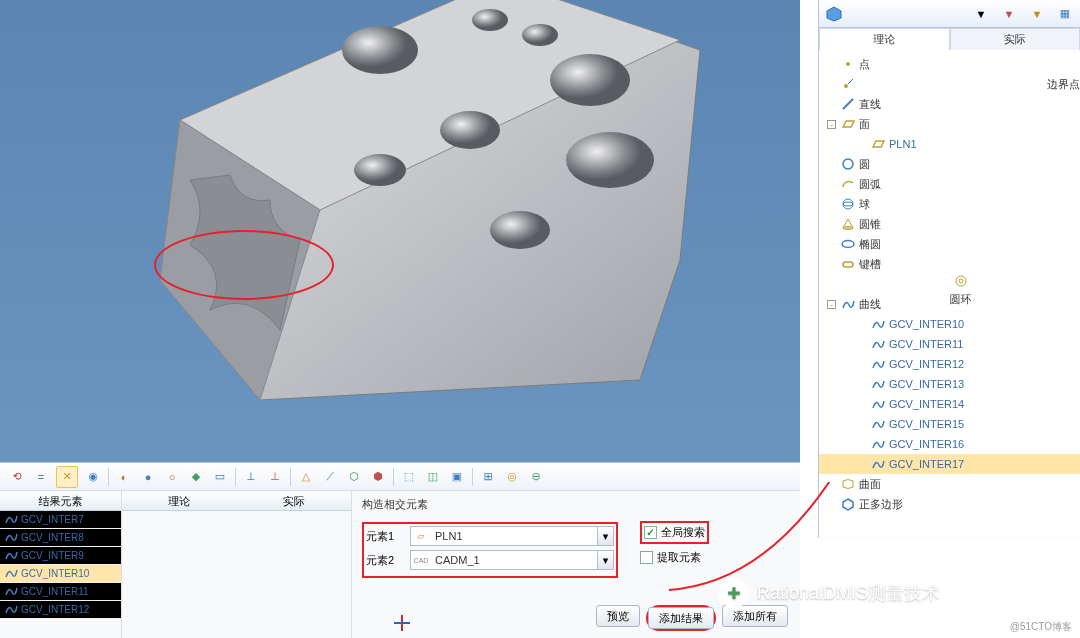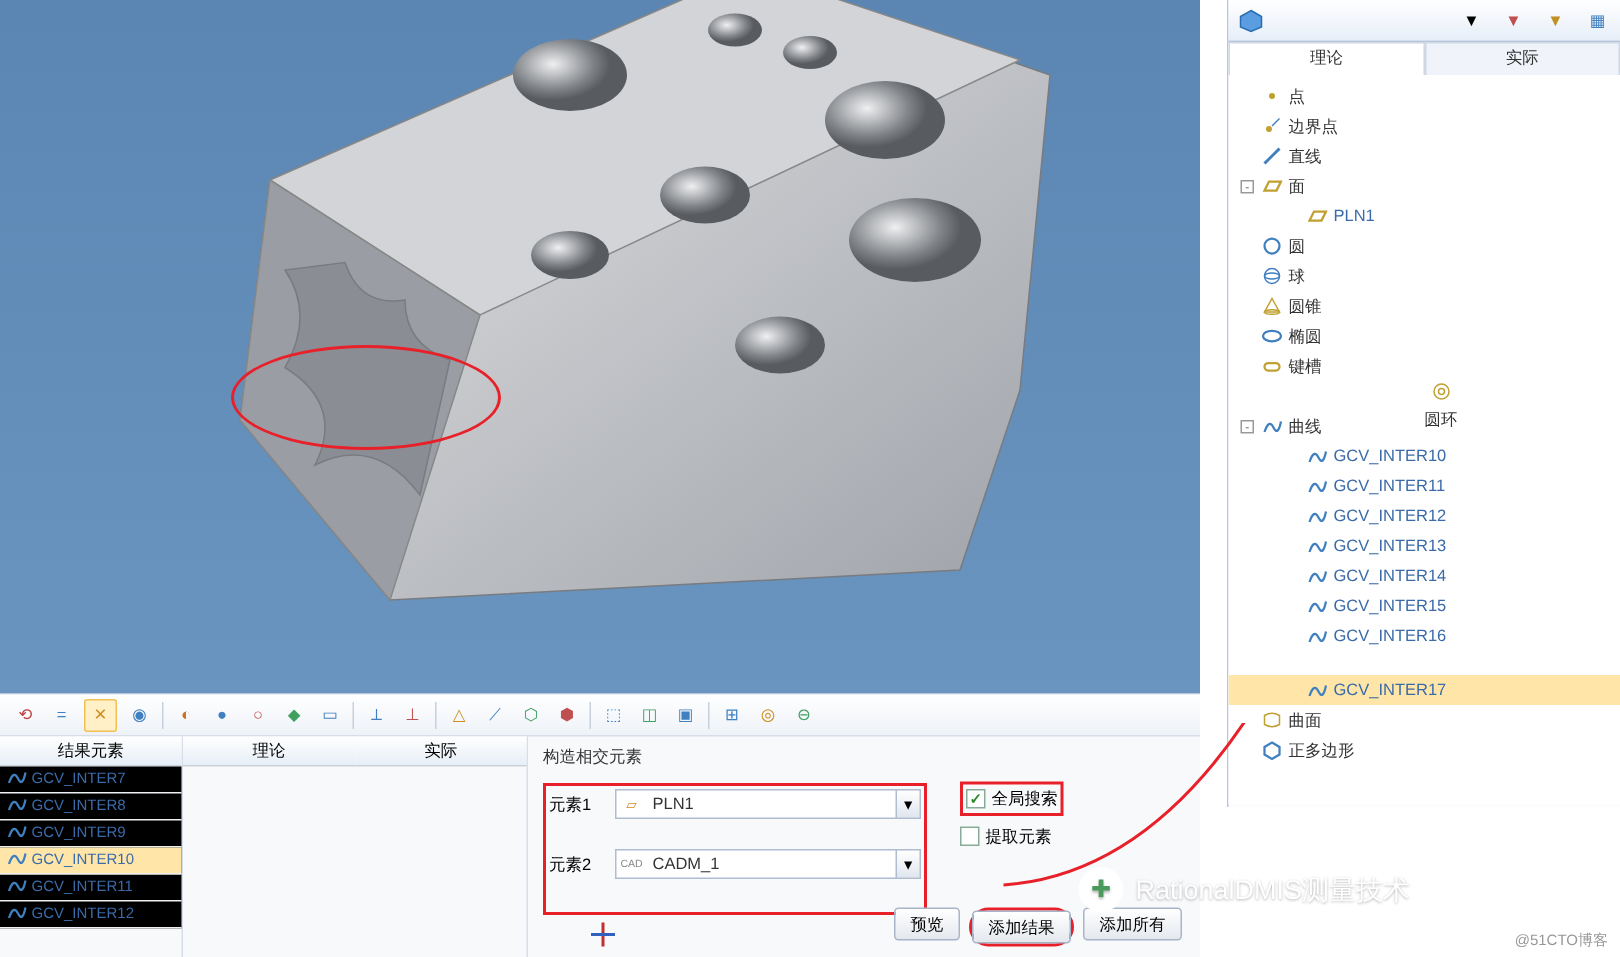--- a/index.html
+++ b/index.html
@@ -11,39 +11,39 @@
 .rp-header { height: 28px; background: linear-gradient(#fff,#e6eef8); border-bottom: 1px solid #b8c6db; display: flex; align-items: center; padding: 0 6px; gap: 10px; }
 .rp-tabs { height: 22px; display: flex; }
 .rp-tab { flex: 1; text-align: center; line-height: 20px; background: #f0f4fa; border: 1px solid #d0d8e4; border-bottom: none; font-size: 11px; color: #333; cursor: pointer; }
 .rp-tab.active { background: #fff; }
 .tree { height: 486px; overflow: hidden; background: #fff; padding-top: 4px; }
 .tnode { display: flex; align-items: center; height: 20px; padding-left: 22px; gap: 4px; cursor: pointer; }
 .tnode .tico { width: 14px; height: 14px; display: inline-flex; align-items: center; justify-content: center; }
 .tnode .txt { color: #333; }
 .tnode.child { padding-left: 52px; }
 .tnode.child .txt { color: #3a6aa8; }
-.tnode.sel { background: #ffe6a8; margin-top: 16px; }
+.tnode.sel { background: #ffe6a8; }
 .expander { width: 9px; height: 9px; border: 1px solid #999; font-size: 8px; line-height: 7px; text-align: center; margin-right: 4px; color: #666; position: absolute; margin-left: -14px; }
 .bottom-panel { position: absolute; left: 0; bottom: 0; width: 800px; height: 176px; background: #f8f9fb; border-top: 1px solid #b8c6db; }
 .toolbar { height: 28px; display: flex; align-items: center; gap: 6px; padding: 0 8px; border-bottom: 1px solid #d8dee8; background: linear-gradient(#fff,#eef2f8); }
 .tool-ico { width: 18px; height: 18px; display: inline-flex; align-items: center; justify-content: center; }
 .tool-sep { width: 1px; height: 18px; background: #c8d0dc; }
 .tool-sel { border: 1px solid #f0c050; background: #fff0c8; padding: 1px; border-radius: 2px; }
 .bp-content { display: flex; height: 148px; }
 .results-col { width: 122px; border-right: 1px solid #d8dee8; }
 .col-hdr { background: linear-gradient(#fff,#e6eef6); border-bottom: 1px solid #c8d0dc; text-align: center; height: 20px; line-height: 20px; font-size: 11px; }
 .rlist { background: #000000; }
 .rrow { height: 18px; display: flex; align-items: center; padding-left: 4px; gap: 3px; border-bottom: 1px solid #eef0f4; }
 .rrow .txt { color: #3a6aa8; font-size: 10px; }
 .rrow.sel { background: #ffe6a8; }
 .mid-col { width: 230px; border-right: 1px solid #d8dee8; display: flex; }
 .mid-half { flex: 1; }
 .construct-col { flex: 1; padding: 6px 10px; position: relative; }
 .ctitle { font-size: 11px; color: #333; margin-bottom: 10px; }
-.frow { display: flex; align-items: center; margin-bottom: 20px; }
+.frow { display: flex; align-items: center; margin-bottom: 4px; }
 .flabel { width: 44px; }
 .field-wrap { display: flex; align-items: center; border: 1px solid #b0bcd0; background: #fff; width: 188px; height: 20px; }
 .field-ico { width: 20px; text-align: center; color: #d08a20; font-size: 9px; }
 .field-val { flex: 1; padding-left: 4px; color: #333; }
 .dd-btn { width: 16px; height: 20px; border: 1px solid #b0bcd0; border-left: none; background: linear-gradient(#fff,#e0e6ee); display: flex; align-items: center; justify-content: center; cursor: pointer; }
 .red-box { border: 2px solid #e8202a; padding: 2px; display: inline-block; }
 .chk-wrap { display: flex; align-items: center; gap: 4px; }
 .chk { width: 13px; height: 13px; border: 1px solid #8a9; background: #fff; display: inline-flex; align-items: center; justify-content: center; color: #2a8a2a; font-size: 10px; font-weight: bold; }
 .btn { height: 22px; padding: 0 10px; background: linear-gradient(#fff,#e4e8ee); border: 1px solid #a8b4c8; border-radius: 3px; font-size: 11px; cursor: pointer; }
 .btn-row { position: absolute; right: 12px; bottom: 8px; display: flex; gap: 6px; }
@@ -103,21 +103,21 @@
   </div>
   <div class="tree" id="tree">
       <div class="tnode" style="position: relative;">
         <span class="tico">
           <svg width="14" height="14">
             <circle cx="7" cy="7" r="2" fill="#c0a030"></circle>
           </svg>
         </span>
         <span class="txt">点</span>
       </div>
-      <div class="tnode" style="position: relative;">
+      <div class="tnode" style="position: relative; justify-content: space-between;">
         <span class="tico">
           <svg width="14" height="14">
             <circle cx="5" cy="9" r="2" fill="#c0a030"></circle>
             <line x1="7" y1="7" x2="12" y2="2" stroke="#4080c0"></line>
           </svg>
         </span>
         <span class="txt">边界点</span>
       </div>
       <div class="tnode" style="position: relative;">
         <span class="tico">
@@ -144,20 +144,28 @@
         </span>
         <span class="txt">PLN1</span>
       </div>
       <div class="tnode" style="position: relative;">
         <span class="tico">
           <svg width="14" height="14">
             <circle cx="7" cy="7" r="5" fill="none" stroke="#4080c0" stroke-width="1.5"></circle>
           </svg>
         </span>
         <span class="txt">圆</span>
+      </div>
+      <div class="tnode" style="position: relative;">
+        <span class="tico">
+          <svg width="14" height="14">
+            <path d="M2,10 A6,6 0 0,1 12,6" fill="none" stroke="#c0a030" stroke-width="1.5"></path>
+          </svg>
+        </span>
+        <span class="txt">圆弧</span>
       </div>
       <div class="tnode" style="position: relative;">
         <span class="tico">
           <svg width="14" height="14">
             <circle cx="7" cy="7" r="5" fill="none" stroke="#4080c0"></circle>
             <ellipse cx="7" cy="7" rx="5" ry="2" fill="none" stroke="#4080c0"></ellipse>
           </svg>
         </span>
         <span class="txt">球</span>
       </div>

